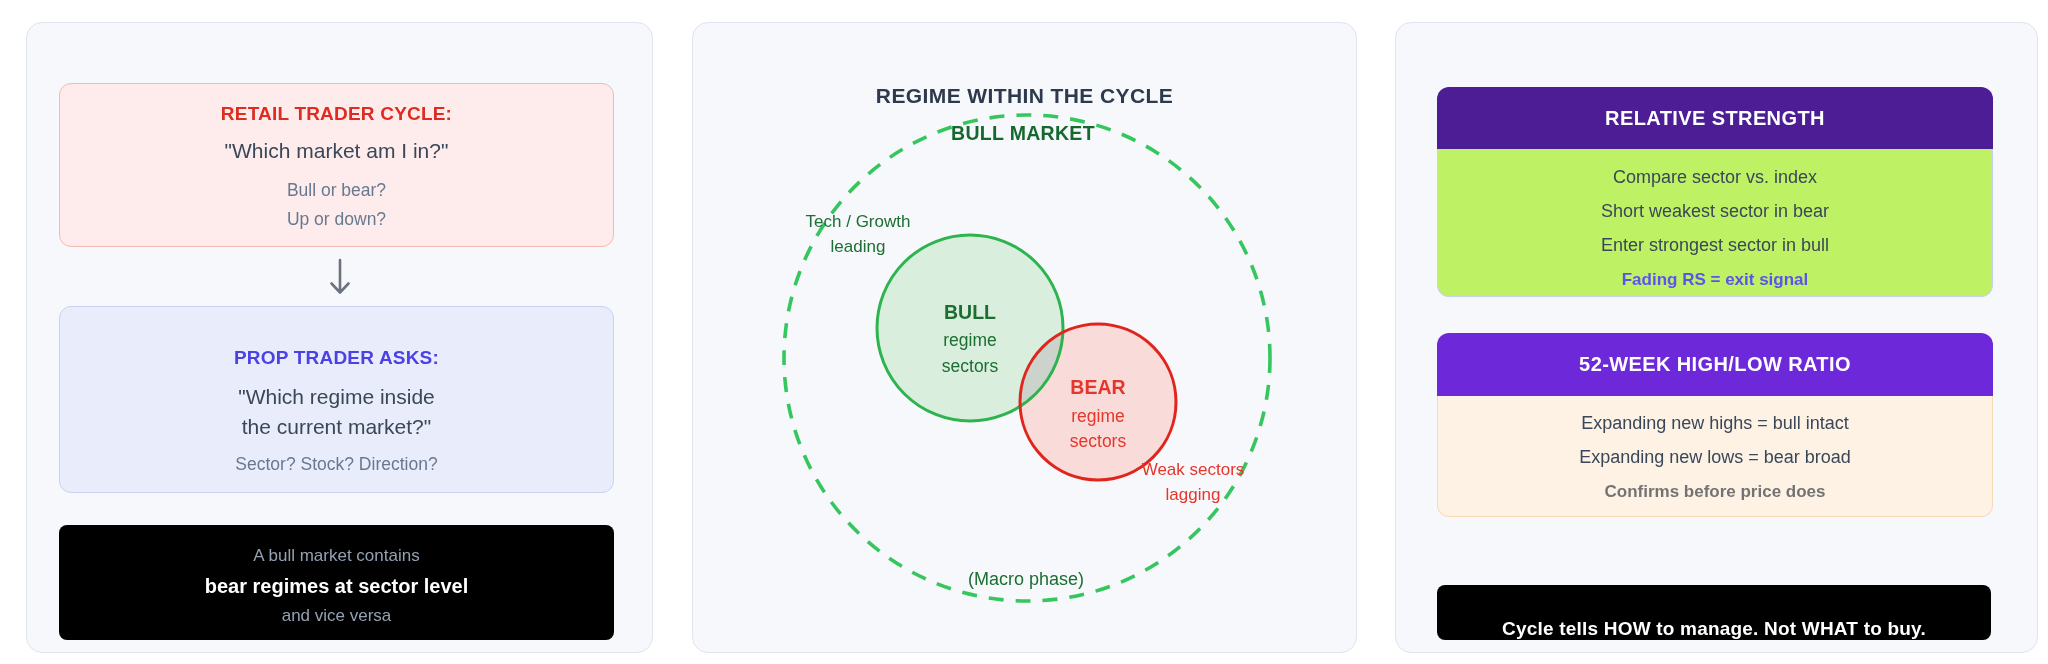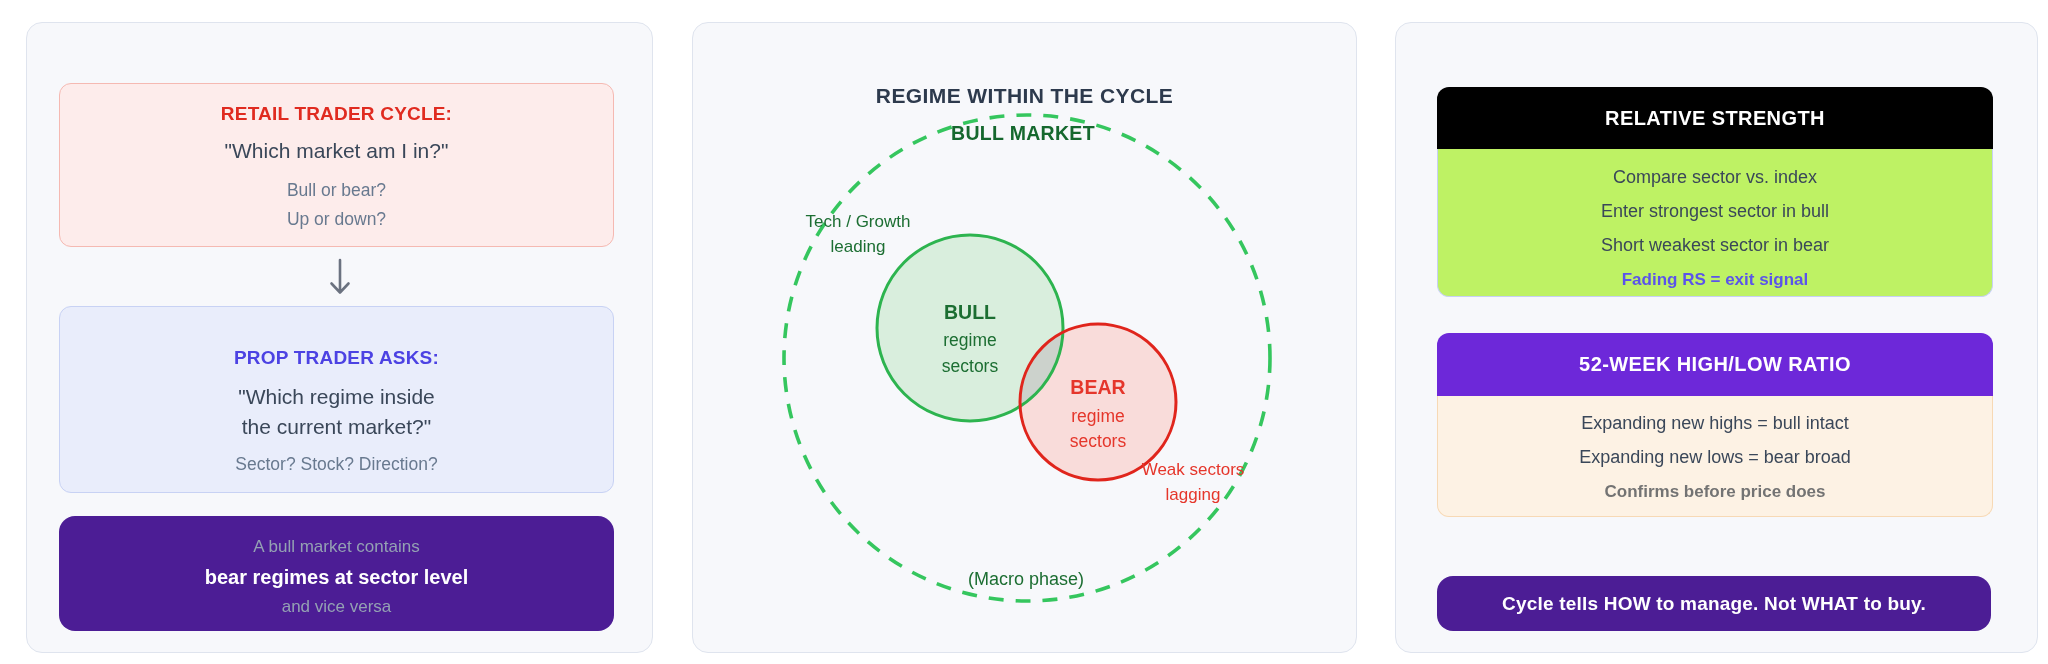--- a/index.html
+++ b/index.html
@@ -43,57 +43,57 @@
   #retail-box .box-sub + .box-sub { margin-top: 7px; }
   #prop-box .box-sub { margin-top: 11px; }
 
   #down-arrow {
     position: absolute; top: 234px; left: 0; right: 0;
     display: flex; justify-content: center;
   }
 
   .takeaway-box {
     position: absolute; left: 32px; right: 38px;
-    background: #4c1d95; border-radius: 16px;
+    background: #000000; border-radius: 8px;
     display: flex; flex-direction: column; align-items: center;
-    text-align: center; box-sizing: border-box;
+    text-align: center; box-sizing: border-box; margin-top: 9px;
   }
   #mindset-takeaway { top: 493px; height: 115px; padding-top: 20px; }
   .takeaway-muted { font-size: 17px; color: #94a1b3; line-height: 21px; }
   .takeaway-strong { font-size: 20px; font-weight: 700; color: #ffffff; line-height: 24px; margin-top: 8px; }
   #mindset-takeaway .takeaway-muted.last { margin-top: 7px; }
 
   
   #venn-svg { position: absolute; top: 0; left: 0; }
 
   
   .signal-card { position: absolute; left: 41px; width: 556px; }
   #rs-card { top: 64px; }
   #hl-card { top: 310px; }
   .card-header {
     height: 62px; border-radius: 12px 12px 0 0;
     display: flex; align-items: center; justify-content: center;
     color: #ffffff; font-size: 20px; font-weight: 700; letter-spacing: 0.4px;
   }
-  #rs-card .card-header { background: #000000; }
+  #rs-card .card-header { background: #4c1d95; }
   #hl-card .card-header { background: #6d28d9; height: 63px; }
   .card-body {
     border-radius: 0 0 12px 12px; border-top: none;
     text-align: center; box-sizing: border-box;
   }
   #rs-card .card-body { background: #bef264; border: 1.5px solid #c7d0f5; border-top: none; padding: 11px 0 0; }
   #hl-card .card-body { background: #fdf2e4; border: 1.5px solid #f7d9b5; border-top: none; padding: 10px 0 8px; }
   .card-row { font-size: 18px; color: #3a4759; line-height: 34px; }
   .card-highlight { font-size: 17px; font-weight: 700; line-height: 32px; margin-top: 2px; }
   #rs-card .card-highlight { color: #5b54ea; }
   #hl-card .card-highlight { color: #737373; }
 
   #signals-takeaway {
     top: 553px; height: 55px; left: 41px; right: 46px;
-    justify-content: center; padding-top: 0;
+    justify-content: flex-end; padding-top: 0;
   }
   #signals-takeaway .bar-text {
     font-size: 19px; font-weight: 700; color: #ffffff; letter-spacing: 0.2px;
   }
 </style>
 </head>
 <body>
 
 <section class="panel" id="panel-mindset">
   <h2 class="panel-title">THE MINDSET GAP</h2>
@@ -166,22 +166,22 @@
   </svg>
 </section>
 
 <section class="panel" id="panel-signals">
   <h2 class="panel-title">TWO KEY SIGNALS</h2>
 
   <div class="signal-card" id="rs-card">
     <div class="card-header">RELATIVE STRENGTH</div>
     <div class="card-body">
       <div class="card-row">Compare sector vs. index</div>
+      <div class="card-row">Short weakest sector in bear</div>
       <div class="card-row">Enter strongest sector in bull</div>
-      <div class="card-row">Short weakest sector in bear</div>
       <div class="card-highlight">Fading RS = exit signal</div>
     </div>
   </div>
 
   <div class="signal-card" id="hl-card">
     <div class="card-header">52-WEEK HIGH/LOW RATIO</div>
     <div class="card-body">
       <div class="card-row">Expanding new highs = bull intact</div>
       <div class="card-row">Expanding new lows = bear broad</div>
       <div class="card-highlight">Confirms before price does</div>

